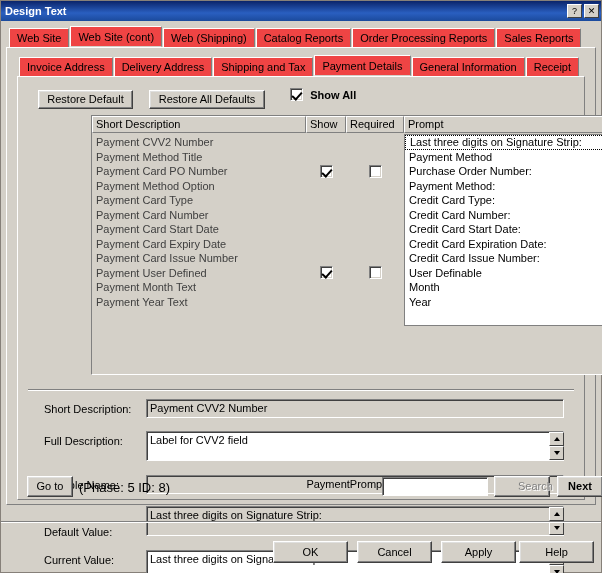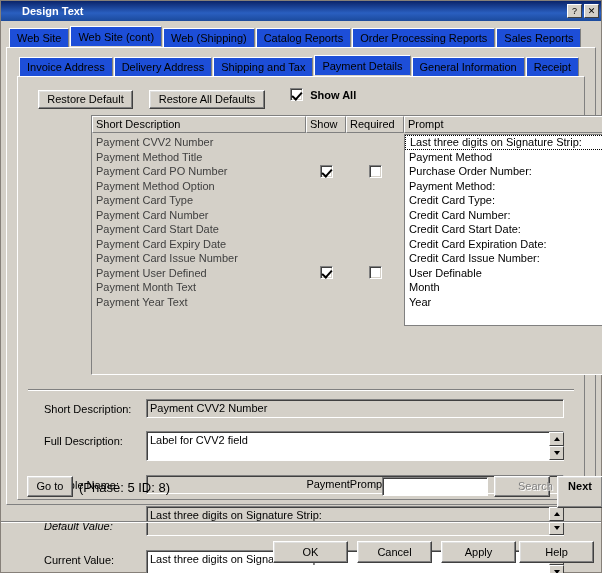--- a/index.html
+++ b/index.html
@@ -22,21 +22,21 @@
     background: #d4d0c8;
     border: 1px solid #868079;
     box-sizing: border-box;
   }
   
   .titlebar {
     height: 20px;
     background: linear-gradient(to bottom, #0a246a, #2a5fc0 60%, #1b4a9c);
     display: flex;
     align-items: center;
-    padding: 0 2px 0 21px;
+    padding: 0 2px 0 4px;
     box-sizing: border-box;
   }
   .titlebar .title {
     color: #fff;
     font-weight: bold;
     font-size: 11px;
     flex: 1;
   }
   .titlebar .btns { display: flex; gap: 2px; }
   .tbtn {
@@ -56,21 +56,21 @@
   
   .tabrow {
     display: flex;
     align-items: flex-end;
     padding-left: 8px;
     height: 21px;
     margin-top: 5px;
   }
   .tab {
     padding: 3px 7px 3px 7px;
-    background: #1d4ed8;
+    background: #ef4444;
     border-top: 1px solid #fff;
     border-left: 1px solid #fff;
     border-right: 1px solid #808080;
     font-size: 11px;
     margin-right: 1px;
     position: relative;
     bottom: 0;
     box-sizing: border-box;
     height: 19px;
     line-height: 13px;
@@ -425,21 +425,21 @@
             <div class="spinb down"></div>
           </div>
         </div>
 
         <div style="position:relative;height:24px;margin-top:7px;">
           <div class="fieldlabel" style="position:absolute;left:0;top:4px;">Variable Name:</div>
           <div class="tfield readonly" style="position:absolute;left:102px;top:0;width:418px;height:19px;text-align:center;">PaymentPrompt008</div>
         </div>
 
         <div style="position:relative;height:37px;margin-top:7px;">
-          <div class="fieldlabel" style="position:absolute;left:0;top:14px;font-style:italic;">Default Value:</div>
+          <div class="fieldlabel" style="position:absolute;left:0;top:20px;">Default Value:</div>
           <div class="tfield readonly" style="position:absolute;left:102px;top:0;width:418px;height:30px;">Last three digits on Signature Strip:</div>
           <div class="spin" style="left:auto;right:0;top:1px;height:28px;">
             <div class="spinb up"></div>
             <div class="spinb down"></div>
           </div>
         </div>
 
         <div style="position:relative;height:37px;margin-top:7px;">
           <div class="fieldlabel" style="position:absolute;left:0;top:4px;">Current Value:</div>
           <div class="tfield" style="position:absolute;left:102px;top:0;width:418px;height:30px;">Last three digits on Signature Strip:</div>
@@ -451,21 +451,21 @@
 
       </div>
 
     </div>
 
     <div style="position:absolute;left:20px;right:16px;bottom:6px;height:22px;">
       <div class="btn" style="position:absolute;left:0;top:0;width:46px;height:21px;line-height:19px;">Go to</div>
       <div style="position:absolute;left:52px;top:4px;font-size:13px;">(Phase: 5  ID: 8)</div>
       <div class="tfield" style="position:absolute;left:355px;top:1px;width:106px;height:19px;"></div>
       <div class="btn disabled" style="position:absolute;left:467px;top:0;width:56px;height:21px;line-height:19px;">Search</div>
-      <div class="btn" style="position:absolute;left:530px;top:0;width:46px;height:32px;line-height:19px;font-weight:bold;">Next</div>
+      <div class="btn" style="position:absolute;left:530px;top:0;width:46px;height:21px;line-height:19px;font-weight:bold;">Next</div>
     </div>
 
   </div>
 
   <div class="hline" style="position:absolute;left:0;right:0;top:520px;"></div>
 
   <div style="position:absolute;left:0;top:540px;width:100%;height:26px;">
     <div class="btn" style="position:absolute;left:272px;top:0;width:75px;height:22px;line-height:20px;">OK</div>
     <div class="btn" style="position:absolute;left:356px;top:0;width:75px;height:22px;line-height:20px;">Cancel</div>
     <div class="btn" style="position:absolute;left:440px;top:0;width:75px;height:22px;line-height:20px;">Apply</div>

